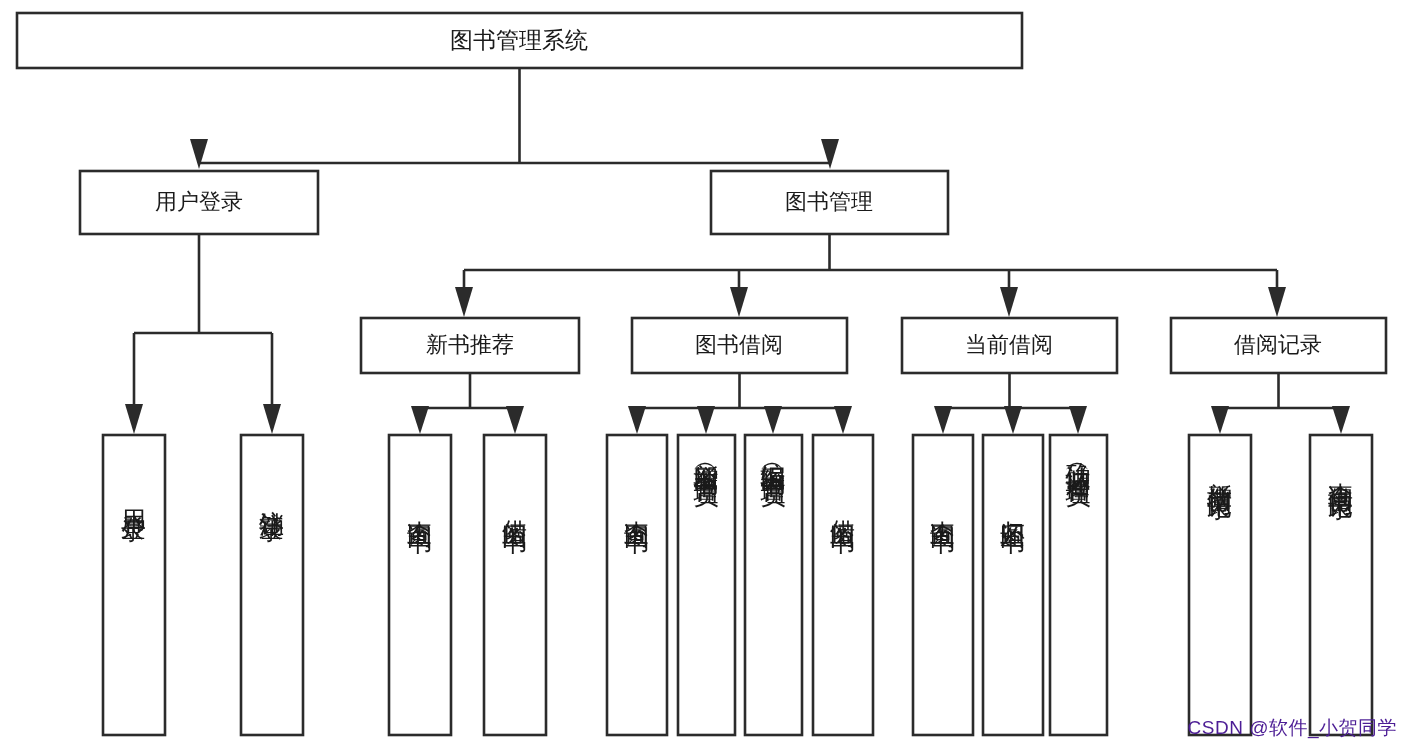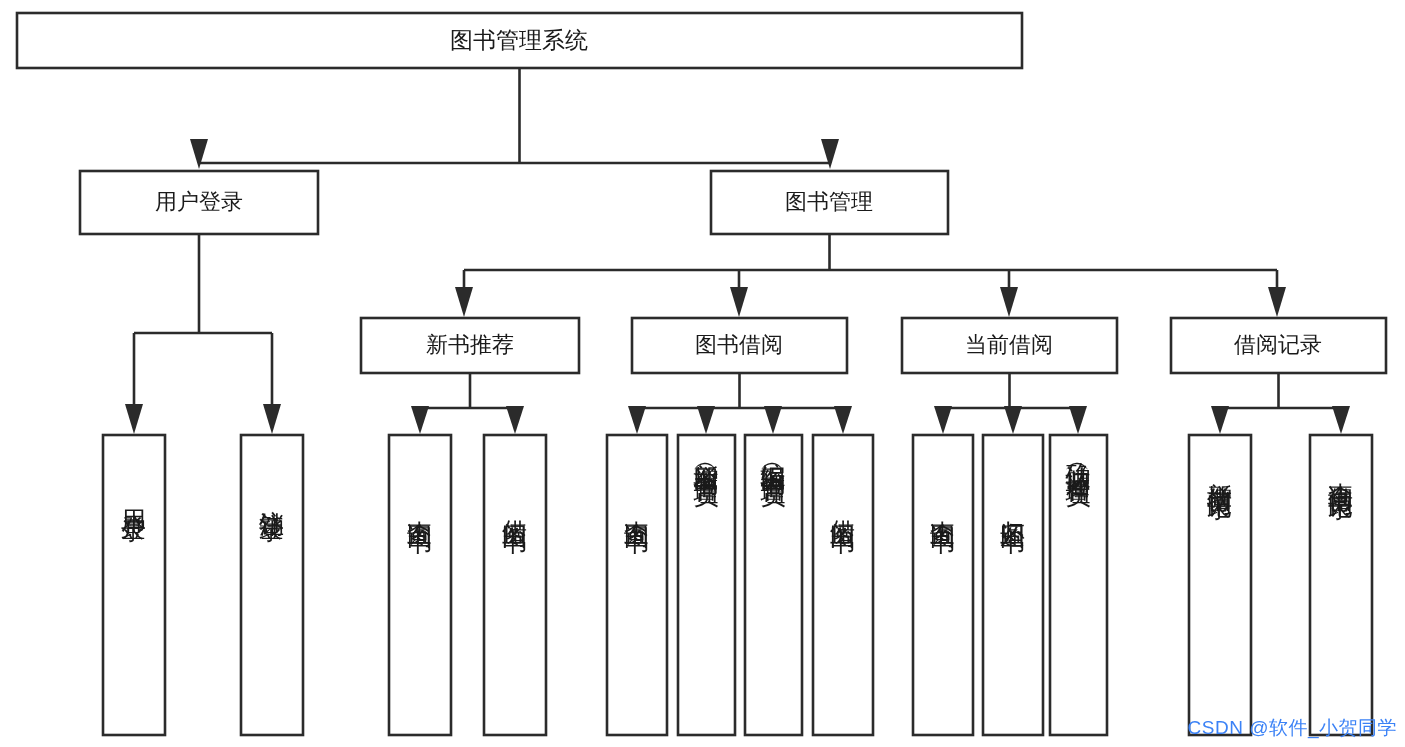--- a/index.html
+++ b/index.html
@@ -74,21 +74,21 @@
     color: #1a1a1a;
     white-space: nowrap;
     text-align: left;
   }
   .watermark {
     position: absolute;
     right: 8px;
     bottom: 6px;
     font-family: "Liberation Sans", "DejaVu Sans", sans-serif;
     font-size: 19px;
-    color: #3b82f6;
+    color: #4c1d95;
     letter-spacing: 0.5px;
     user-select: none;
   }
 </style>
 </head>
 <body>
 
 <div id="diagram-root">
 
   <svg id="flowchart" viewBox="0 0 1405 747">

